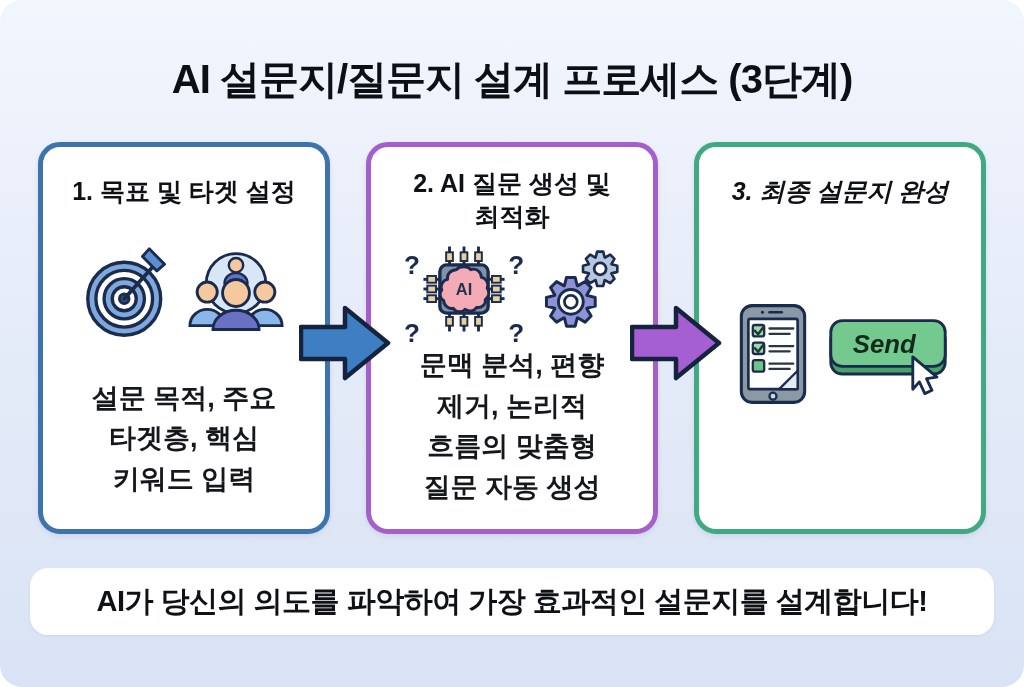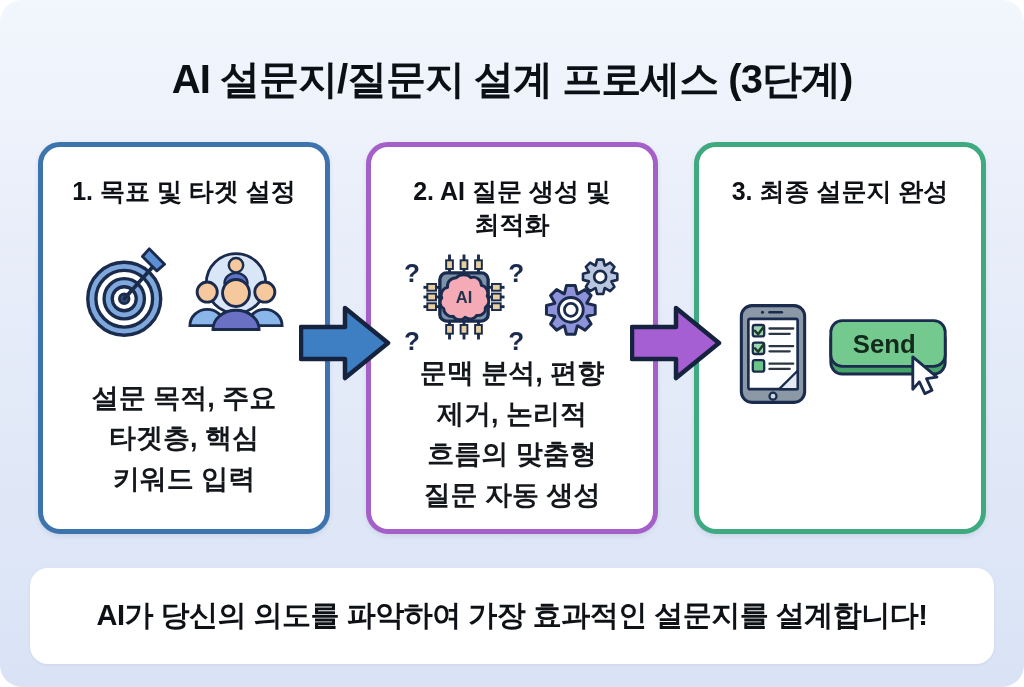--- a/index.html
+++ b/index.html
@@ -19,39 +19,39 @@
     letter-spacing:-1px;
   }
   .card {
     position:absolute; top:142px; width:292px; height:392px;
     background:#ffffff; border-radius:22px; box-sizing:border-box;
     border:5px solid #000; box-shadow:0 2px 5px rgba(40,60,110,0.10);
     display:flex; flex-direction:column; align-items:center;
     padding:28px 12px 30px 12px;
   }
   .card-1 { left:38px;  border-color:#3d74ad; }
-  .card-2 { left:366px; border-color:#a55fc8; }
-  .card-3 { left:694px; border-color:#3fa97f; }
+  .card-2 { left:366px; border-color:#a55fc8;justify-content:center; }
+  .card-3 { left:694px; border-color:#3fa97f;font-style:italic; }
   .card-heading {
     font-size:25px; font-weight:800; color:#0e1116; text-align:center;
     line-height:1.32; max-width:252px; word-break:keep-all;
   }
   .icon-row {
     flex:1; display:flex; align-items:center; justify-content:center;
     gap:8px; width:100%;
   }
   .card-desc {
     font-size:27px; font-weight:700; color:#14171c; text-align:center;
     line-height:1.5; max-width:216px; word-break:keep-all;
   }
   .arrow { position:absolute; top:303px; width:92px; height:80px; z-index:6; }
   .arrow-1 { left:299px; }
   .arrow-2 { left:630px; }
   .footer {
-    position:absolute; left:30px; top:568px; width:964px; height:96px;
+    position:absolute; left:30px; top:568px; width:964px; height:67px;
     background:#ffffff; border-radius:18px;
     display:flex; align-items:center; justify-content:center;
     box-shadow:0 1px 3px rgba(40,60,110,0.08);
   }
   .footer-text { font-size:29px; font-weight:800; color:#0e1116; letter-spacing:-0.5px; }
   svg text { font-family:"Liberation Sans", sans-serif; }
 </style>
 </head>
 <body>
 

